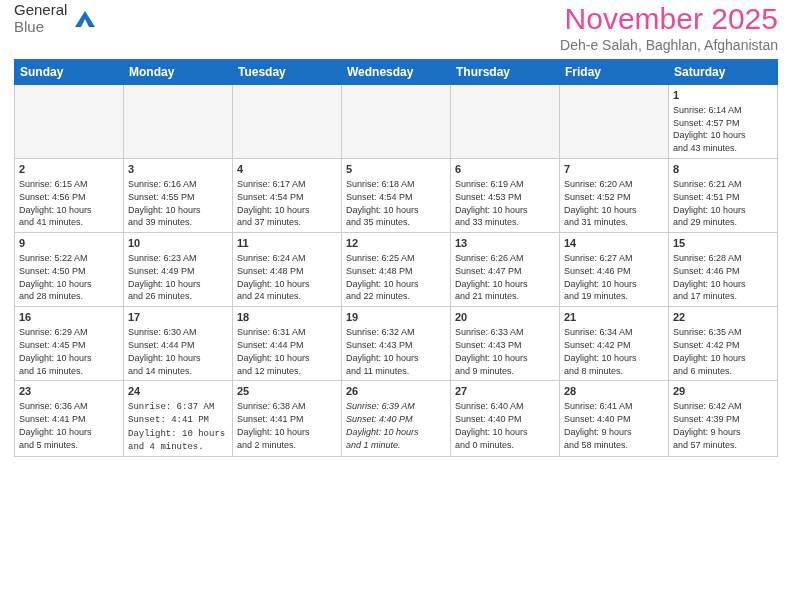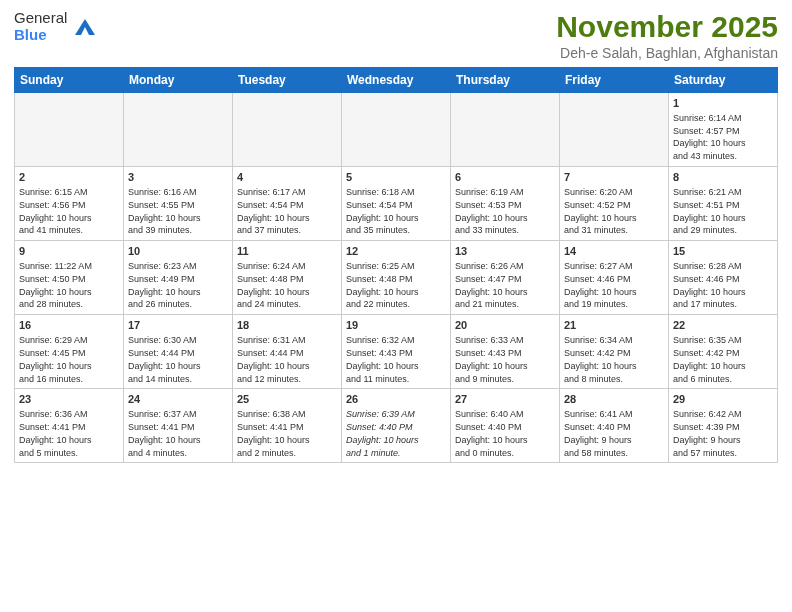--- a/index.html
+++ b/index.html
@@ -7,21 +7,21 @@
       font-family: Arial, sans-serif;
       background: #fff;
       width: 792px;
       height: 612px;
       overflow: hidden;
     }
     .page {
       width: 792px;
       min-height: 612px;
       background: #fff;
-      padding: 10px 14px 10px 14px;
+      padding: 2px 14px 10px 14px;
     }
     .header-section {
       display: flex;
       justify-content: space-between;
       align-items: flex-start;
       margin-bottom: 6px;
     }
     .logo {
       display: flex;
       align-items: center;
@@ -29,33 +29,33 @@
     }
     .logo-text {
       font-size: 15px;
       color: #333;
       line-height: 1.1;
     }
     .logo-text span {
       display: block;
     }
     .logo-general { font-weight: normal; }
-    .logo-blue { color: #3b82f6; font-weight: bold; }
+    .logo-blue { color: #737373; font-weight: normal; }
     .logo-icon {
       width: 28px;
       height: 28px;
       margin-left: 4px;
     }
     .title-section {
       text-align: right;
     }
     .month-year {
       font-size: 30px;
-      font-weight: bold;
-      color: #4d7c0f;
+      font-weight: normal;
+      color: #ec4899;
       line-height: 1.1;
     }
     .location {
       font-size: 14px;
       color: #737373;
       margin-top: 2px;
     }
     .calendar {
       width: 100%;
       border-collapse: collapse;
@@ -170,21 +170,21 @@
           <td><span class="day-number">7</span><span class="day-info" style="white-space: pre-line;">Sunrise: 6:20 AM
 Sunset: 4:52 PM
 Daylight: 10 hours
 and 31 minutes.</span></td>
           <td><span class="day-number">8</span><span class="day-info" style="white-space: pre-line;">Sunrise: 6:21 AM
 Sunset: 4:51 PM
 Daylight: 10 hours
 and 29 minutes.</span></td>
         </tr>
         <tr>
-          <td><span class="day-number">9</span><span class="day-info" style="white-space: pre-line;">Sunrise: 11:22 AM
+          <td><span class="day-number">9</span><span class="day-info" style="white-space: pre-line;">Sunrise: 5:22 AM
 Sunset: 4:50 PM
 Daylight: 10 hours
 and 28 minutes.</span></td>
           <td><span class="day-number">10</span><span class="day-info" style="white-space: pre-line;">Sunrise: 6:23 AM
 Sunset: 4:49 PM
 Daylight: 10 hours
 and 26 minutes.</span></td>
           <td><span class="day-number">11</span><span class="day-info" style="white-space: pre-line; text-align: center;">Sunrise: 6:24 AM
 Sunset: 4:48 PM
 Daylight: 10 hours
@@ -234,21 +234,21 @@
           <td><span class="day-number">22</span><span class="day-info" style="white-space: pre-line;">Sunrise: 6:35 AM
 Sunset: 4:42 PM
 Daylight: 10 hours
 and 6 minutes.</span></td>
         </tr>
         <tr>
           <td><span class="day-number">23</span><span class="day-info" style="white-space: pre-line;">Sunrise: 6:36 AM
 Sunset: 4:41 PM
 Daylight: 10 hours
 and 5 minutes.</span></td>
-          <td><span class="day-number">24</span><span class="day-info" style="white-space: pre-line;">Sunrise: 6:37 AM
+          <td><span class="day-number">24</span><span class="day-info" style="white-space: pre-line; font-family: Liberation Mono, monospace;">Sunrise: 6:37 AM
 Sunset: 4:41 PM
 Daylight: 10 hours
 and 4 minutes.</span></td>
           <td><span class="day-number">25</span><span class="day-info" style="white-space: pre-line;">Sunrise: 6:38 AM
 Sunset: 4:41 PM
 Daylight: 10 hours
 and 2 minutes.</span></td>
           <td><span class="day-number">26</span><span class="day-info" style="white-space: pre-line; font-style: italic;">Sunrise: 6:39 AM
 Sunset: 4:40 PM
 Daylight: 10 hours

